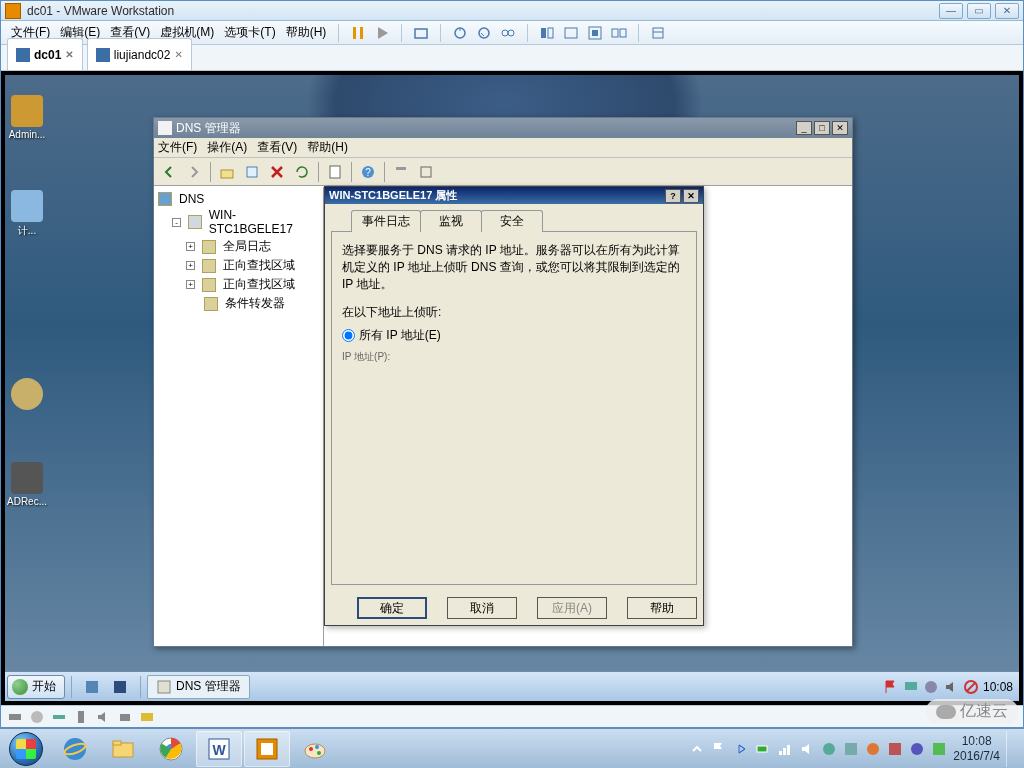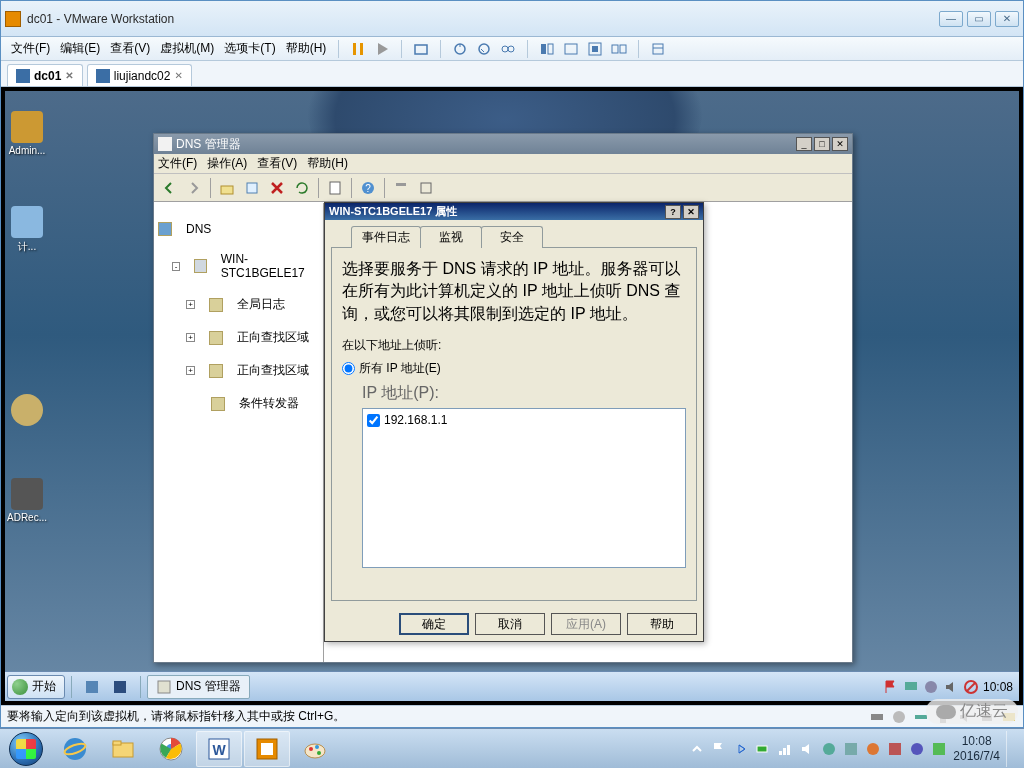--- a/index.html
+++ b/index.html
@@ -1,35 +1,35 @@
 <!DOCTYPE html>
 <html><head>
 <meta charset="utf-8">
 <style>
 * { box-sizing: border-box; margin: 0; padding: 0; font-family: "Microsoft YaHei", SimSun, Arial, sans-serif; }
 body { width: 1024px; height: 768px; overflow: hidden; background: #d6e8f5; position: relative; font-size: 12px; }
 
 
 .vmware-window { position: absolute; inset: 0; border: 1px solid #5a8fc2; background: #fff; display: flex; flex-direction: column; }
-.vmware-titlebar { height: 36px; background: linear-gradient(#e9f2fa,#d3e5f5); display: flex; align-items: center; padding: 0 4px; border-bottom: 1px solid #9bb8d3; }
+.vmware-titlebar { height: 20px; background: linear-gradient(#e9f2fa,#d3e5f5); display: flex; align-items: center; padding: 0 4px; border-bottom: 1px solid #9bb8d3; }
 .vmware-titlebar .icon { width: 16px; height: 16px; background: #e68a00; border: 1px solid #a05e00; margin-right: 6px; }
 .vmware-titlebar .title { flex: 1; font-size: 12px; color: #2b2b2b; }
 .vmware-titlebar .winbtns { display: flex; gap: 4px; }
 .vmware-titlebar .winbtn { width: 24px; height: 16px; background: linear-gradient(#f2f8fd,#cfe2f2); border: 1px solid #7da9cd; border-radius: 2px; display: flex; align-items: center; justify-content: center; font-size: 10px; color: #496a89; cursor: pointer; }
 
 
 .vmware-menubar { height: 24px; background: linear-gradient(#f6fafd,#e4eef7); border-bottom: 1px solid #b5c9db; display: flex; align-items: center; padding: 0 6px; gap: 2px; font-size: 12px; }
 .vmware-menubar .mitem { padding: 2px 4px; cursor: pointer; }
 .vmware-menubar .sep { width: 1px; height: 18px; background: #b5c9db; margin: 0 6px; }
 .vmware-menubar .tb { width: 22px; height: 20px; display: inline-flex; align-items: center; justify-content: center; cursor: pointer; border: 1px solid transparent; border-radius: 2px; }
 .tb svg { width: 16px; height: 16px; }
 
 
 .vmware-tabbar { height: 26px; background: #f0f5fa; border-bottom: 1px solid #b5c9db; display: flex; align-items: flex-end; padding: 0 6px; gap: 4px; }
-.vmtab { height: 22px; padding: 0 8px; display: flex; align-items: center; gap: 4px; background: #fff; border: 1px solid #b5c9db; border-bottom: none; border-radius: 3px 3px 0 0; font-size: 12px; cursor: pointer; }
+.vmtab { height: 32px; padding: 0 8px; display: flex; align-items: center; gap: 4px; background: #fff; border: 1px solid #b5c9db; border-bottom: none; border-radius: 3px 3px 0 0; font-size: 12px; cursor: pointer; }
 .vmtab.active { background: #fff; font-weight: bold; }
 .vmtab .x { color: #777; font-size: 10px; cursor: pointer; }
 .vmtab .tabicon { width: 14px; height: 14px; background: #3b6ea5; }
 
 
 .vm-content { flex: 1; background: #000; position: relative; overflow: hidden; }
 .guest-desktop { position: absolute; inset: 4px; background: linear-gradient(180deg,#4d6b8a 0%,#2f5a7e 40%,#6b8aa7 100%); }
 .guest-desktop .wallpaper-shape { position:absolute; top:0; left:300px; width:400px; height:140px; background: radial-gradient(ellipse at 50% 20%, #3c5d87 0%, #2e4a6d 60%, transparent 70%); border-radius: 0 0 200px 200px; }
 .guest-desktop .side-icons { position: absolute; left: 2px; top: 20px; display: flex; flex-direction: column; gap: 50px; }
 .gicon { width: 40px; text-align: center; color: #fff; font-size: 10px; text-shadow: 1px 1px 2px #000; }
@@ -43,50 +43,50 @@
 .dns-title .wb { display: flex; gap: 2px; }
 .dns-title .wbtn { width: 16px; height: 14px; background: #d4d0c8; border: 1px solid #555; font-size: 9px; display: flex; align-items: center; justify-content: center; cursor: pointer; color: #000; }
 .dns-menu { height: 20px; background: #ece9d8; display: flex; align-items: center; padding: 0 4px; gap: 10px; font-size: 12px; border-bottom: 1px solid #c0c0c0; }
 .dns-menu span { cursor: pointer; }
 .dns-toolbar { height: 28px; background: #ece9d8; display: flex; align-items: center; padding: 0 4px; gap: 3px; border-bottom: 1px solid #a0a0a0; }
 .dtb { width: 22px; height: 22px; border: 1px solid transparent; display: flex; align-items: center; justify-content: center; cursor: pointer; }
 .dtb svg, .dtb .sq { width: 16px; height: 16px; }
 .dsep { width:1px; height:20px; background:#a0a0a0; margin:0 2px;}
 .dns-body { flex: 1; display: flex; background: #fff; border-top: 1px solid #fff; }
 .dns-tree { width: 170px; border-right: 1px solid #a0a0a0; background: #fff; padding: 4px; font-size: 12px; overflow: auto; }
-.tree-node { display: flex; align-items: center; gap: 14px; padding: 1px 0; cursor: pointer; margin-top: 14px; }
+.tree-node { display: flex; align-items: center; gap: 7px; padding: 1px 0; cursor: pointer; }
 .tree-node .exp { width: 9px; height: 9px; border: 1px solid #888; font-size: 8px; line-height: 7px; text-align: center; background: #fff; }
 .tree-node .nicon { width: 14px; height: 14px; background: #d9d09a; border: 1px solid #b0a060; }
 .tree-node.root .nicon { background: #6aa0d0; }
 .tree-indent1 { margin-left: 14px; }
 .tree-indent2 { margin-left: 28px; }
 .dns-right { flex: 1; position: relative; background: #fff; }
 
 
 .prop-dialog { position: absolute; left: 0px; top: -1px; width: 380px; height: 440px; background: #ece9d8; border: 1px solid #404040; box-shadow: 2px 2px 6px rgba(0,0,0,0.3); display: flex; flex-direction: column; }
 .prop-title { height: 17px; background: linear-gradient(#0a246a,#3a6ea5); color: #fff; display: flex; align-items: center; padding: 0 4px; font-size: 11px; font-weight: bold; }
 .prop-title .pt { flex: 1; }
 .prop-title .pbtn { width: 16px; height: 14px; background: #d4d0c8; border: 1px solid #555; color: #000; font-size: 9px; display: flex; align-items: center; justify-content: center; margin-left: 2px; cursor: pointer; }
 .prop-body { flex: 1; padding: 6px; display: flex; flex-direction: column; }
 .prop-tabs { position: relative; }
 .tab-row { display: flex; }
 .ptab { padding: 2px 10px; background: #ece9d8; border: 1px solid #919b9c; border-bottom: none; font-size: 12px; cursor: pointer; margin-right: -1px; border-radius: 3px 3px 0 0; min-width: 62px; text-align: center; }
 .ptab.active { background: #ece9d8; position: relative; z-index: 2; border-bottom: 1px solid #ece9d8; margin-bottom: -1px; font-weight: normal; }
 .tab-row.r1 { margin-left: 20px; }
 .tab-row.r2 { margin-top: -1px; }
 .tab-content { border: 1px solid #919b9c; background: #ece9d8; flex: 1; padding: 10px; margin-top: -1px; display: flex; flex-direction: column; }
-.tab-content .desc { font-size: 16px; line-height: 1.4; }
+.tab-content .desc { font-size: 12px; line-height: 1.4; }
 .tab-content .sub { margin-top: 12px; font-size: 12px; }
 .radio-row { display: flex; align-items: center; gap: 4px; margin-top: 6px; font-size: 12px; }
 .radio-row input { margin: 0; }
-.ip-sub { margin-left: 20px; margin-top: 6px; font-size: 16px; color: #666; }
+.ip-sub { margin-top: 6px; font-size: 10px; color: #666; }
 .ip-list { margin: 4px 0 0 20px; border: 1px solid #7f9db9; background: #fff; height: 160px; padding: 4px; font-size: 12px; }
 .ip-item { display: flex; align-items: center; gap: 4px; }
 .ip-item input[type=checkbox] { margin: 0; }
-.prop-buttons { display: flex; justify-content: flex-end; gap: 6px; padding: 6px; background:#ece9d8;}
+.prop-buttons { display: flex; justify-content: flex-end; gap: 20px; padding: 6px; background:#ece9d8;}
 .pbtn2 { width: 70px; height: 22px; font-size: 12px; background: #ece9d8; border: 1px solid #555; cursor: pointer; }
 .pbtn2.ok { border: 2px solid #2a4d7a; }
 .pbtn2:disabled { color: #888; }
 
 
 .guest-taskbar { position: absolute; left: 0; right: 0; bottom: 0; height: 30px; background: linear-gradient(#d4e5f7,#a9c7e6); border-top: 1px solid #6a8ab0; display: flex; align-items: center; padding: 0 2px; font-size: 12px; }
 .guest-start { display:flex; align-items:center; gap:4px; padding:2px 8px 2px 4px; background: linear-gradient(#f0f6fc,#cfe2f4); border:1px solid #6a8ab0; border-radius:3px; cursor:pointer; height:24px;}
 .guest-start .orb { width:16px;height:16px;background:radial-gradient(circle at 30% 30%,#8ed08e,#3a8f3a);border-radius:50%;}
 .gtb-sep { width:1px;height:22px;background:#8ab;margin:0 6px;}
 .gtb-item { padding:2px 6px; display:flex;align-items:center;gap:4px;cursor:pointer;height:24px;}
@@ -353,26 +353,20 @@
                   </div>
                 </div>
                 <div class="tab-content">
                   <div class="desc">选择要服务于 DNS 请求的 IP 地址。服务器可以在所有为此计算机定义的 IP 地址上侦听 DNS 查询，或您可以将其限制到选定的 IP 地址。</div>
                   <div class="sub">在以下地址上侦听:</div>
                   <label class="radio-row">
                     <input type="radio" name="listen" checked="" style="">
                     <span>所有 IP 地址(E)</span>
                   </label>
                   <div class="ip-sub">IP 地址(P):</div>
-                  <div class="ip-list">
-                    <div class="ip-item">
-                      <input type="checkbox" checked="" style="">
-                      <span>192.168.1.1</span>
-                    </div>
-                  </div>
                 </div>
               </div>
               <div class="prop-buttons">
                 <button class="pbtn2 ok">确定</button>
                 <button class="pbtn2">取消</button>
                 <button class="pbtn2" disabled="">应用(A)</button>
                 <button class="pbtn2">帮助</button>
               </div>
             </div>
 
@@ -421,21 +415,20 @@
               <circle cx="8" cy="8" r="6" fill="none" stroke="#c33" stroke-width="2"></circle>
               <line x1="4" y1="12" x2="12" y2="4" stroke="#c33" stroke-width="2"></line>
             </svg>
           <span>10:08</span>
         </div>
       </div>
     </div>
   </div>
 
   <div class="vmware-status">
-    <span class="msg">要将输入定向到该虚拟机，请将鼠标指针移入其中或按 Ctrl+G。</span>
     <div class="sicons">
       <svg class="si">
           <rect x="2" y="5" width="12" height="6" fill="#888"></rect>
         </svg>
       <svg class="si">
           <circle cx="8" cy="8" r="6" fill="#bbb"></circle>
         </svg>
       <svg class="si">
           <rect x="2" y="6" width="12" height="4" fill="#5a9"></rect>
         </svg>

